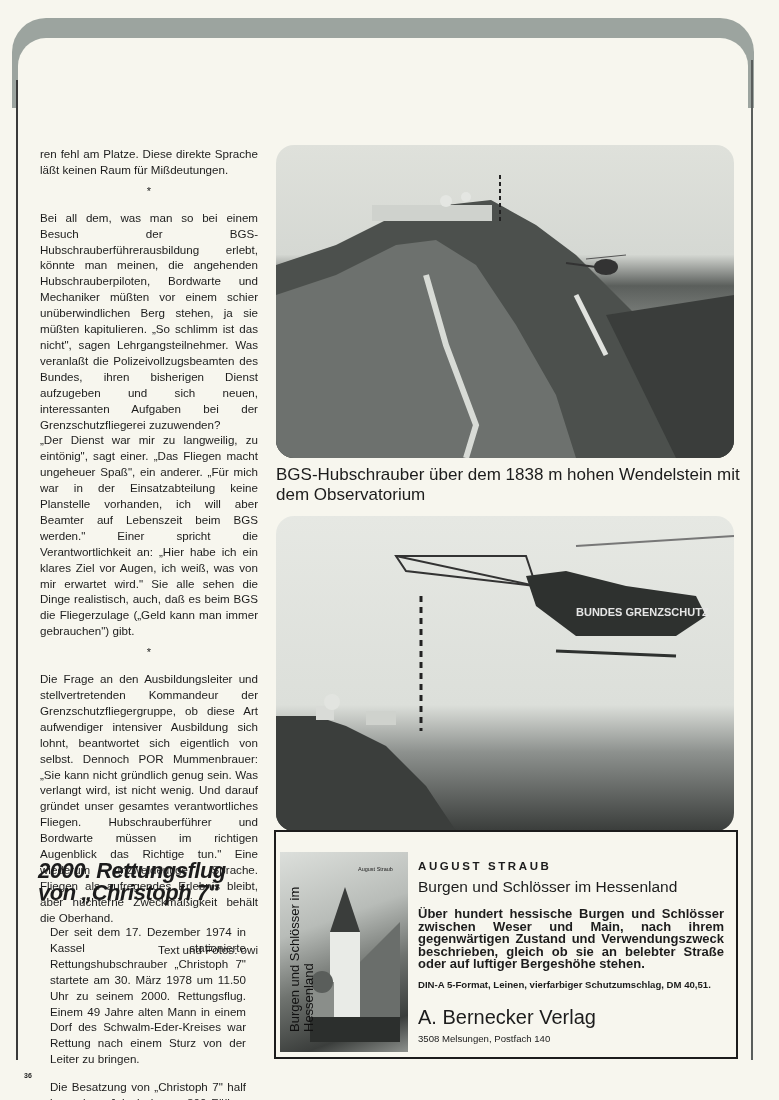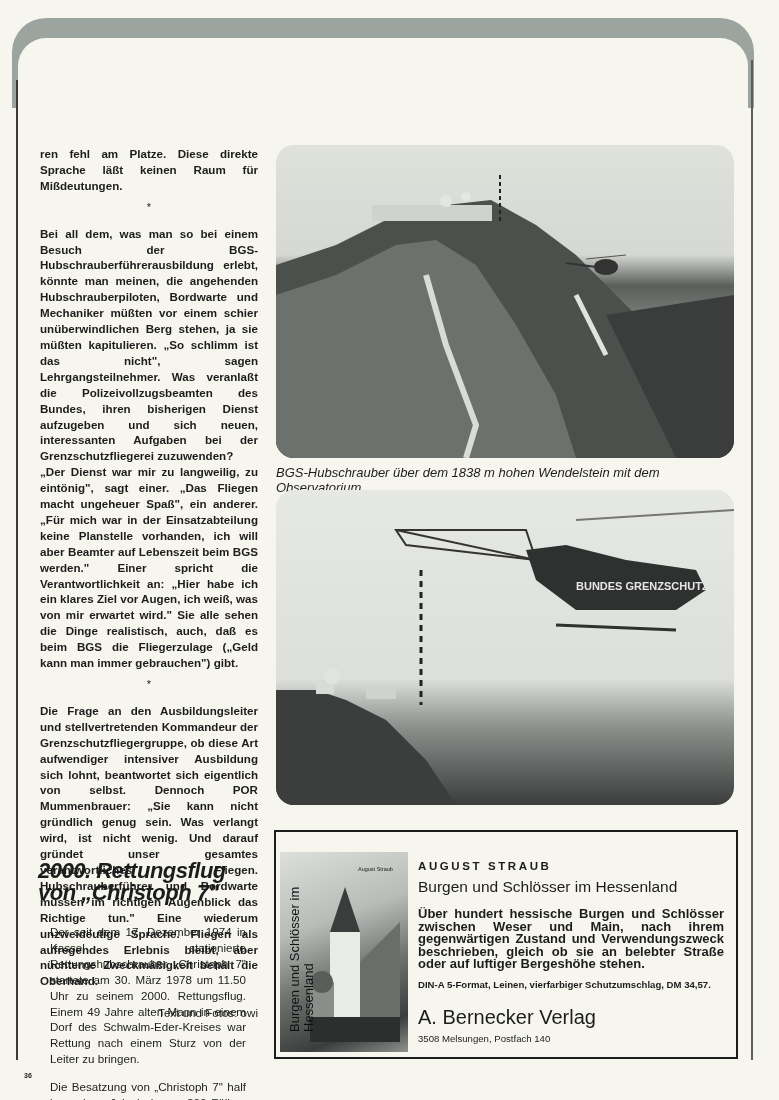--- a/index.html
+++ b/index.html
@@ -18,33 +18,33 @@
     position: absolute; left: 18px; top: 38px; width: 730px; height: 80px;
     background: #f7f6ee;
     border-radius: 28px 28px 0 0;
   }
   .left-rule { position: absolute; left: 16px; top: 80px; width: 2px; height: 980px; background: #3a3a3a; }
   .right-rule { position: absolute; left: 751px; top: 60px; width: 2px; height: 1000px; background: #5a5e5c; }
   .col-left {
     position: absolute; left: 40px; top: 146px; width: 218px;
     font-size: 11.6px; line-height: 15.9px; text-align: justify;
   }
-  .col-left p { margin: 0; font-weight: bold; }
+  .col-left p { margin: 0; }
   .star { text-align: center; margin: 6px 0 10px 0; font-size: 11px; }
   .credit { text-align: right; margin-top: 16px; }
   .photo {
     position: absolute; border-radius: 18px; overflow: hidden;
   }
   .photo1 { left: 276px; top: 145px; width: 458px; height: 313px;
     background: linear-gradient(180deg, #dfe1db 0%, #d5d8d3 35%, #5b5f5c 45%, #8a8e8a 60%, #3f4341 80%, #6c706d 100%); }
-  .photo2 { left: 276px; top: 490px; width: 458px; height: 315px;
+  .photo2 { left: 276px; top: 516px; width: 458px; height: 315px;
     background: linear-gradient(180deg, #e6e8e3 0%, #dcdfda 60%, #8d918e 75%, #3a3d3b 100%); }
   .caption {
     position: absolute; left: 276px; top: 465px; width: 470px;
-    font-size: 13px; font-style: italic; color: #1c1c1c;
+    font-size: 17px; color: #1c1c1c;
   }
   .heading2 {
     position: absolute; left: 38px; top: 860px; width: 230px;
     font-size: 22px; line-height: 22px; font-weight: bold; font-style: italic;
     letter-spacing: -0.5px;
   }
   .col-left2 {
     position: absolute; left: 38px; top: 912px; width: 220px;
     font-size: 11.6px; line-height: 15.9px; text-align: justify;
   }
@@ -146,17 +146,17 @@
       <circle cx="12" cy="100" r="11" fill="#5a5e5b"></circle>
       <rect x="0" y="135" width="90" height="25" fill="#2c2f2d"></rect>
     </svg>
     <div class="book-author">August Straub</div>
     <div class="book-spine-text">Burgen und Schlösser im Hessenland</div>
   </div>
   <div class="ad-text">
     <div class="ad-author">AUGUST STRAUB</div>
     <div class="ad-title">Burgen und Schlösser im Hessenland</div>
     <div class="ad-desc">Über hundert hessische Burgen und Schlösser zwischen Weser und Main, nach ihrem gegenwärtigen Zustand und Verwendungszweck beschrieben, gleich ob sie an belebter Straße oder auf luftiger Bergeshöhe stehen.</div>
-    <div class="ad-format">DIN-A 5-Format, Leinen, vierfarbiger Schutzumschlag, DM 34,57.</div>
+    <div class="ad-format">DIN-A 5-Format, Leinen, vierfarbiger Schutzumschlag, DM 40,51.</div>
     <div class="ad-publisher">A. Bernecker Verlag</div>
     <div class="ad-address">3508 Melsungen, Postfach 140</div>
   </div>
 </div>
 
 </body></html>

